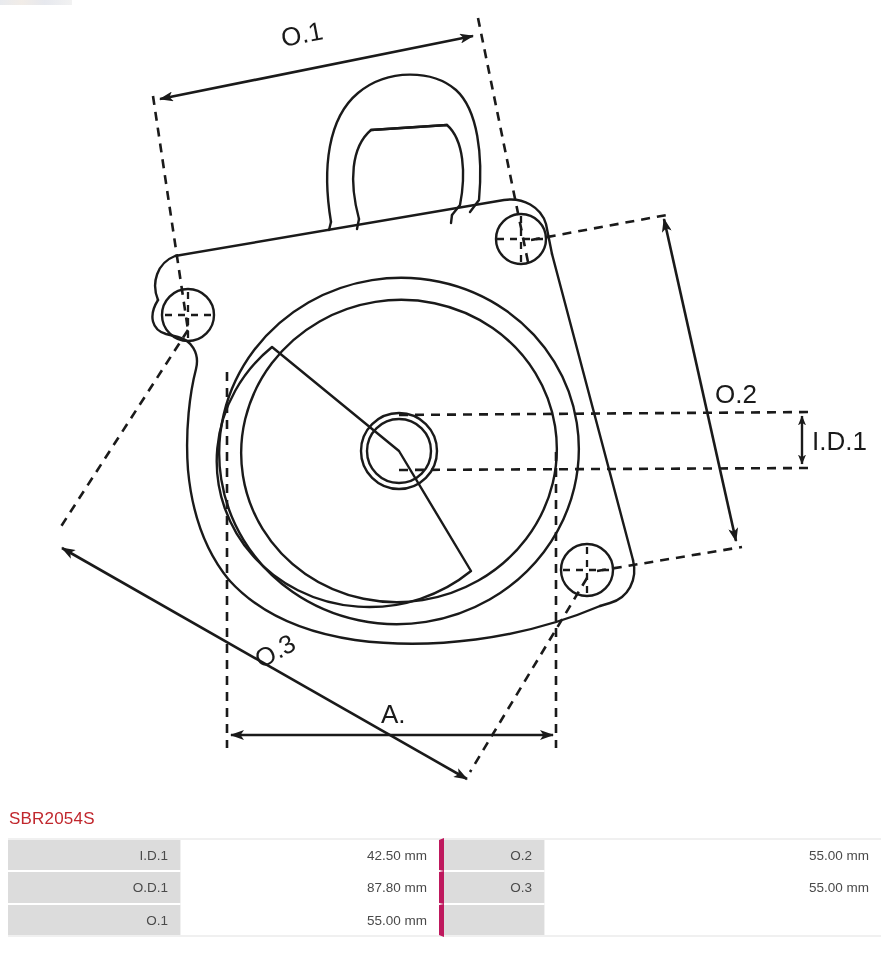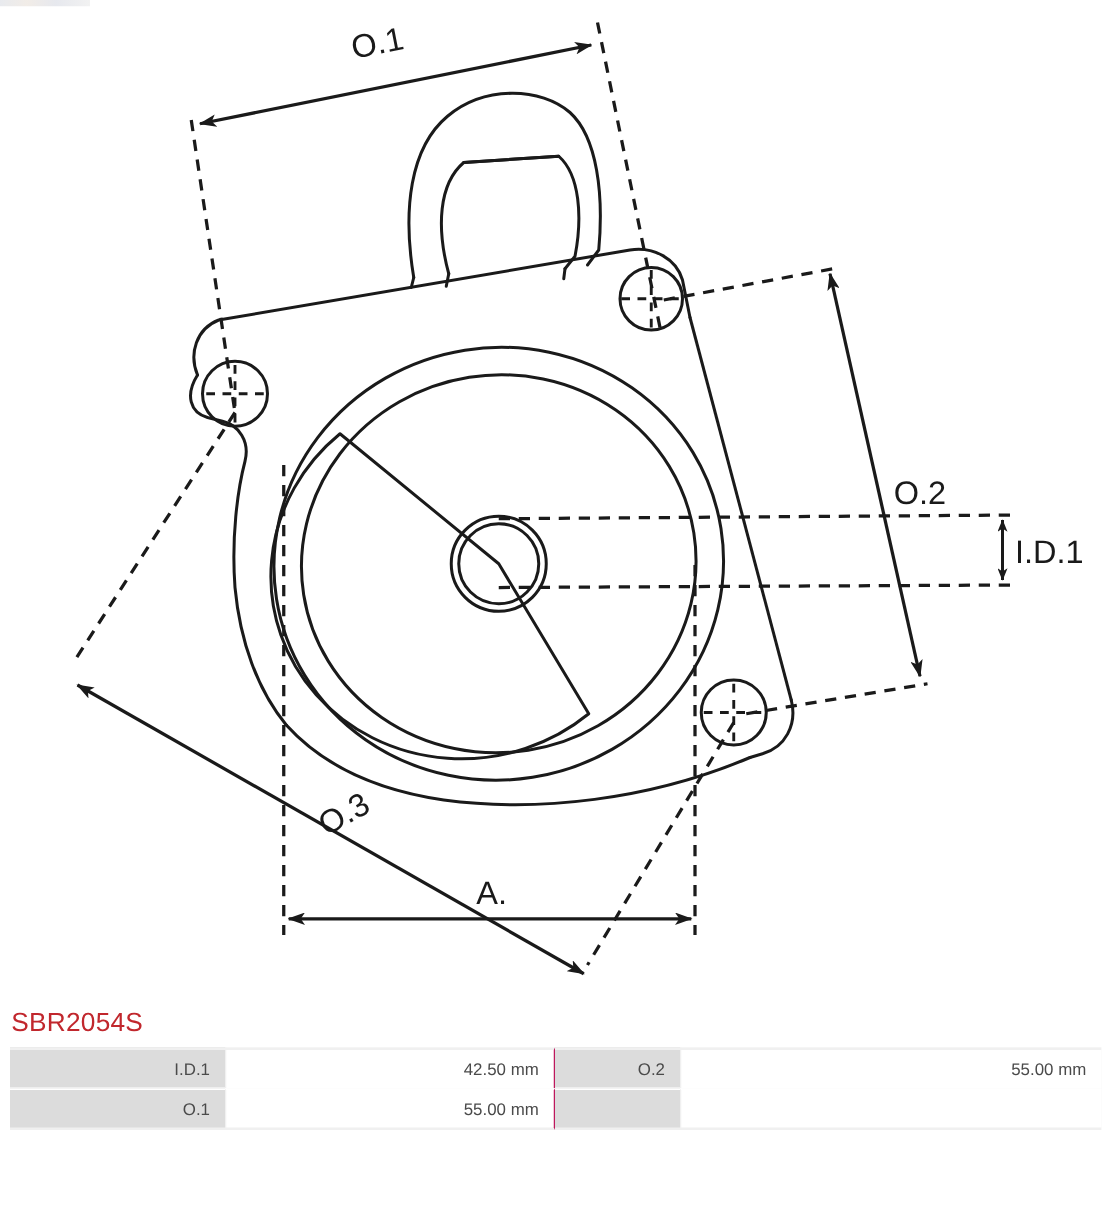--- a/index.html
+++ b/index.html
@@ -43,21 +43,21 @@
     height: 800px;
   }
   #drawing {
     display: block;
   }
   
   #part-title {
     position: absolute;
     left: 9px;
     top: 807px;
-    font-size: 21px;
+    font-size: 17px;
     font-weight: 400;
     letter-spacing: 0.2px;
     margin: 0;
     line-height: 24px;
   }
   
   #spec-table-wrap {
     position: absolute;
     left: 8px;
     top: 838px;
@@ -84,21 +84,21 @@
   }
   table.spec tr { background: #f0f0f0; }
   td.lbl {
     background: #dcdcdc;
     width: 172px;
   }
   td.val {
     background: #ffffff;
     width: 264px;
     border-left: 1px solid #f0f0f0;
-    border-right: 1px solid #be185d;
+    border-right: 5px solid #be185d;
   }
   td.lbl2 {
     background: #dcdcdc;
     width: 100px;
   }
   td.val2 {
     background: #ffffff;
     width: 337px;
     border-left: 1px solid #f0f0f0;
   }
@@ -236,20 +236,26 @@
   <div id="spec-table-wrap">
     <table class="spec">
       <tbody>
         <tr>
           <td class="lbl">I.D.1</td>
           <td class="val">42.50 mm</td>
           <td class="lbl2">O.2</td>
           <td class="val2">55.00 mm</td>
         </tr>
         <tr>
+          <td class="lbl">O.D.1</td>
+          <td class="val">87.80 mm</td>
+          <td class="lbl2">O.3</td>
+          <td class="val2">55.00 mm</td>
+        </tr>
+        <tr>
           <td class="lbl">O.1</td>
           <td class="val">55.00 mm</td>
           <td class="lbl2"></td>
           <td class="val2"></td>
         </tr>
       </tbody>
     </table>
   </div>
 
 </div>

